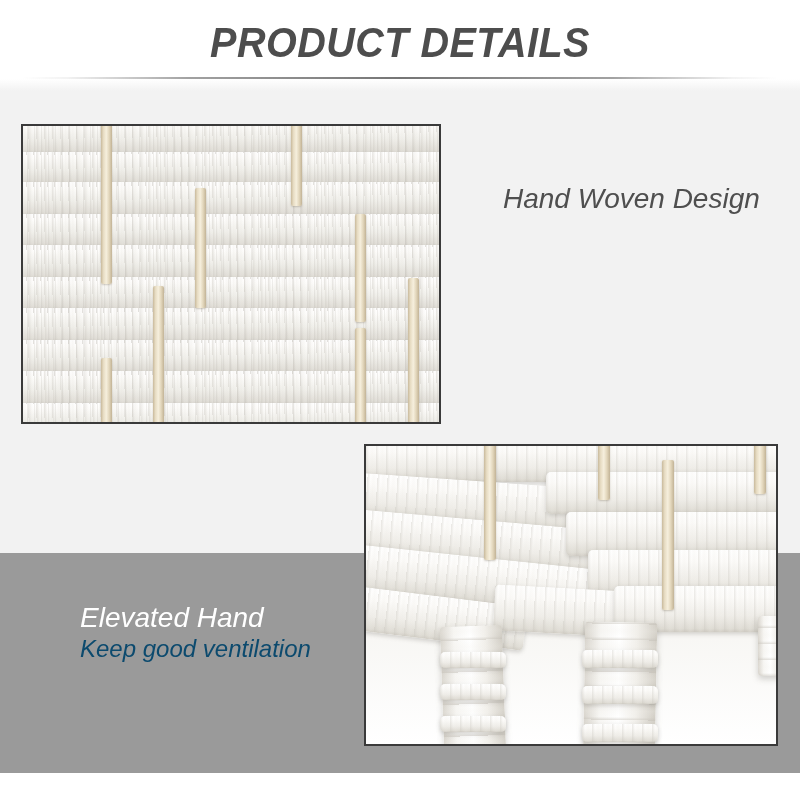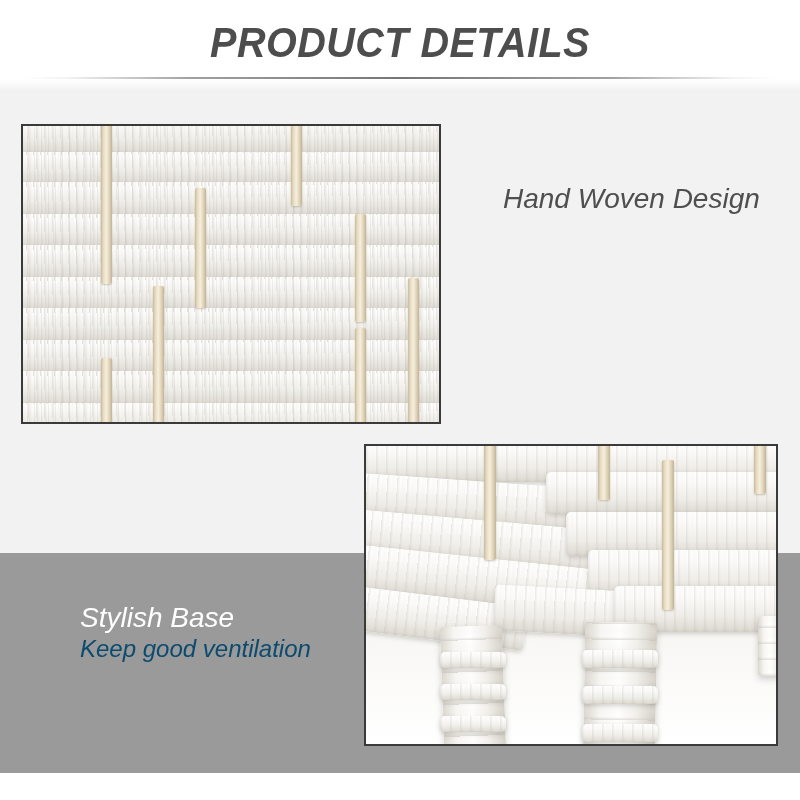--- a/index.html
+++ b/index.html
@@ -336,21 +336,21 @@
   <div class="callout" id="callout-hand-woven">
     <div class="callout-title">Hand Woven Design</div>
   </div>
   <div id="arrow-hand-woven">
     <svg class="arrow-svg" viewBox="0 0 46 32" xmlns="http://www.w3.org/2000/svg">
       <path d="M0 15.5 L45 0 L37.5 15.5 L45 32 Z" fill="#5a5a5a"></path>
     </svg>
   </div>
 
   <div class="callout" id="callout-elevated-base">
-    <div class="callout-title">Stylish Base</div>
+    <div class="callout-title">Elevated Hand</div>
     <div class="callout-sub">Keep good ventilation</div>
   </div>
   <div id="arrow-elevated-base">
     <svg class="arrow-svg" viewBox="0 0 42 30" xmlns="http://www.w3.org/2000/svg">
       <path d="M42 14.5 L0 0 L7 14.5 L0 30 Z" fill="#ffffff"></path>
     </svg>
   </div>
 
 </div>
 

